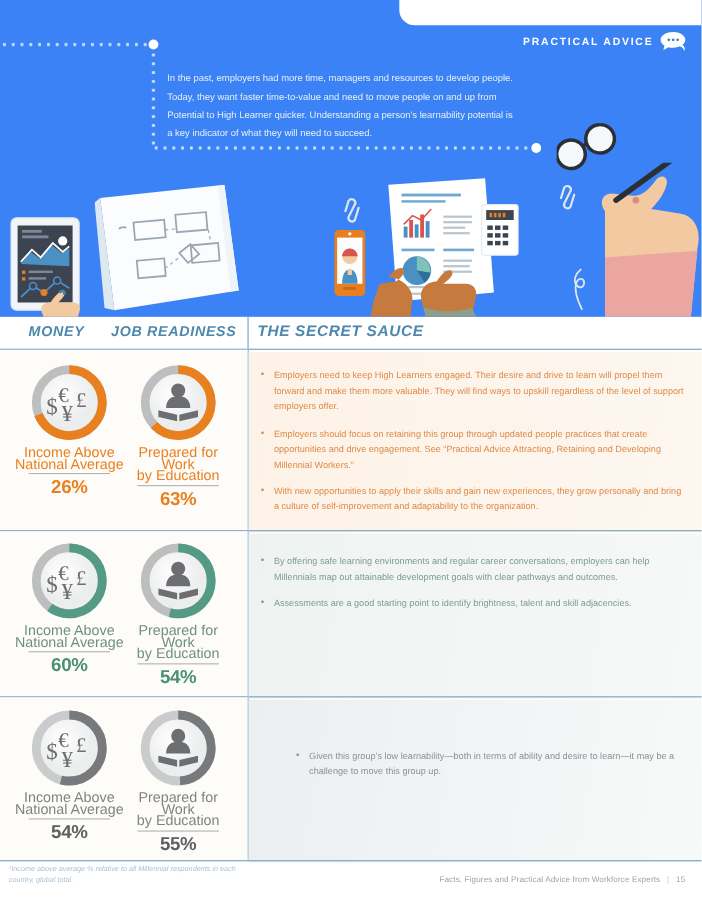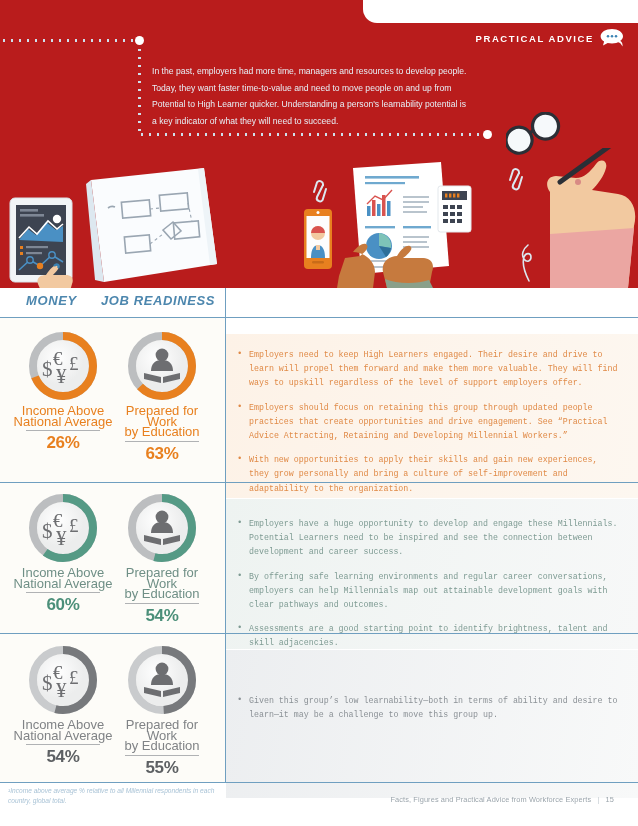--- a/index.html
+++ b/index.html
@@ -5,21 +5,21 @@
   html,body{margin:0;padding:0;}
   body{
     width:638px;height:826px;
     font-family:"Liberation Sans", sans-serif;
     background:#ffffff;
     overflow:hidden;
   }
   #page{position:relative;width:638px;height:826px;overflow:hidden;background:#fff;}
 
   
-  .hero{position:absolute;left:0;top:0;width:638px;height:288px;background:#b91c1c;overflow:hidden;}
+  .hero{position:absolute;left:0;top:0;width:638px;height:288px;background:#3b82f6;overflow:hidden;}
   .hero-notch{position:absolute;right:0;top:0;width:275px;height:23px;background:#ffffff;border-bottom-left-radius:14px;}
   .practical-advice{position:absolute;right:44px;top:33px;color:#ffffff;font-size:9.5px;letter-spacing:1.6px;font-weight:bold;}
   .pa-icon{position:absolute;right:14px;top:28px;width:26px;height:20px;}
 
   
   .dot-h{position:absolute;height:3px;background-image:radial-gradient(circle, #cfe0ec 1.4px, rgba(0,0,0,0) 1.5px);background-size:8px 3px;background-repeat:repeat-x;}
   .dot-v{position:absolute;width:3px;background-image:radial-gradient(circle, #cfe0ec 1.4px, rgba(0,0,0,0) 1.5px);background-size:3px 8px;background-repeat:repeat-y;}
   .dot-node{position:absolute;width:9px;height:9px;border-radius:50%;background:#ffffff;}
   .hero-para{position:absolute;left:152px;top:63px;width:320px;color:#e7f0f7;font-size:8.6px;line-height:16.6px;}
 
@@ -31,36 +31,36 @@
   .hrow{position:absolute;left:0;top:0;width:638px;height:29px;font-style:italic;}
   .hdr{position:absolute;color:#4d87ae;font-weight:bold;letter-spacing:.6px;}
   .hdr-money{left:26px;top:5px;font-size:13px;}
   .hdr-job{left:101px;top:5px;font-size:13px;}
   .hdr-sauce{left:234px;top:4px;font-size:14px;}
   .rule{position:absolute;background:#6f9fc0;height:1px;}
   .vline{position:absolute;width:1px;background:#6f9fc0;}
 
   .row{position:absolute;left:0;width:638px;}
   .metrics{position:absolute;left:0;top:0;width:225px;height:100%;background:#fdfcf8;}
-  .panel{position:absolute;left:226px;top:16px;width:412px;height:100%;font-family:Liberation Mono, monospace;}
+  .panel{position:absolute;left:226px;top:2px;width:412px;height:100%;}
 
   .metric{position:absolute;width:100px;text-align:center;}
   .donut{position:relative;width:72px;height:72px;margin:0 auto;}
   .donut svg{display:block;}
   .donut .glyph{position:absolute;left:0;top:0;width:72px;height:72px;display:flex;align-items:center;justify-content:center;}
   .mlabel{font-size:13px;line-height:10.5px;margin-top:4px;}
   .mline{height:1px;width:74px;margin:3px auto 0;}
   .mval{font-size:17px;font-weight:bold;margin-top:2px;letter-spacing:-.3px;}
 
   ul.bullets{margin:0;padding:0;list-style:none;}
   ul.bullets li{position:relative;padding-left:15px;font-size:8.3px;line-height:14.2px;margin-bottom:10px;}
   ul.bullets li:before{content:"•";position:absolute;left:3px;top:-1px;font-size:9px;}
 
   .footnote{position:absolute;left:8px;top:786px;width:230px;font-size:6.6px;line-height:9.6px;color:#a9c3d6;font-style:italic;}
-  .footer-right{position:absolute;right:24px;top:795px;font-size:7.4px;color:#9aa4ab;letter-spacing:.1px;}
+  .footer-right{position:absolute;right:15px;top:795px;font-size:7.4px;color:#9aa4ab;letter-spacing:.1px;}
   .bottom-rule{position:absolute;left:0;top:782px;width:638px;height:1px;background:#6f9fc0;}
 </style>
 </head>
 <body>
 
 <div id="page">
 
   <div class="hero">
 
     <div class="hero-notch"></div>
@@ -250,20 +250,21 @@
         <path d="M9 2 C4 6 2 12 5 16 C8 20 12 18 12 14 C12 10 7 9 5 14 C3 20 6 30 10 38" stroke="#dce7ef" stroke-width="1.6" fill="none" stroke-linecap="round"></path>
       </svg>
     </div>
   </div>
 
   <div class="table">
 
     <div class="hrow">
       <div class="hdr hdr-money">MONEY</div>
       <div class="hdr hdr-job">JOB READINESS</div>
+      <div class="hdr hdr-sauce">THE SECRET SAUCE</div>
     </div>
     <div class="rule" style="left:0;top:29px;width:225px;"></div>
     <div class="rule" style="left:226px;top:29px;width:412px;"></div>
     <div class="vline" style="left:225px;top:0;height:494px;"></div>
 
     <div class="row" style="top:30px;height:164px;">
       <div class="metrics">
         <div class="metric" style="left:13px;top:12px;">
           <div class="donut">
             <svg width="72" height="72" viewBox="0 0 72 72">
@@ -376,21 +377,20 @@
             <span>Prepared for Work</span><br>
             <span>by Education</span>
           </div>
           <div class="mline" style="background:#b0b2b4"></div>
           <div class="mval" style="color:#4b8f79">54%</div>
         </div>
       </div>
 
       <div class="panel" style="background:linear-gradient(100deg,#eef3f1,#f7f8f8);">
         <ul class="bullets" style="color:#7e9b93;padding:18px 16px 0 8px;">
-          <li>Employers have a huge opportunity to develop and engage these Millennials. Potential Learners need to be inspired and see the connection between development and career success.</li>
           <li>By offering safe learning environments and regular career conversations, employers can help Millennials map out attainable development goals with clear pathways and outcomes.</li>
           <li>Assessments are a good starting point to identify brightness, talent and skill adjacencies.</li>
         </ul>
       </div>
     </div>
     <div class="rule" style="left:0;top:345px;width:225px;"></div>
     <div class="rule" style="left:226px;top:345px;width:412px;"></div>
 
     <div class="row" style="top:346px;height:148px;">
       <div class="metrics">
@@ -437,21 +437,21 @@
           <div class="mlabel" style="color:#808386">
             <span>Prepared for Work</span><br>
             <span>by Education</span>
           </div>
           <div class="mline" style="background:#b0b2b4"></div>
           <div class="mval" style="color:#5d6063">55%</div>
         </div>
       </div>
 
       <div class="panel" style="background:linear-gradient(100deg,#eceef0,#f8f9f9);">
-        <ul class="bullets" style="color:#8b9196;padding:44px 16px 0 8px;">
+        <ul class="bullets" style="color:#8b9196;padding:44px 16px 0 8px;margin-left:32px;">
           <li>Given this group’s low learnability—both in terms of ability and desire to learn—it may be a challenge to move this group up.</li>
         </ul>
       </div>
     </div>
   </div>
 
   <div class="bottom-rule"></div>
   <div class="footnote">¹Income above average % relative to all Millennial respondents in each country, global total.</div>
   <div class="footer-right">
     <span>Facts, Figures and Practical Advice from Workforce Experts</span>

